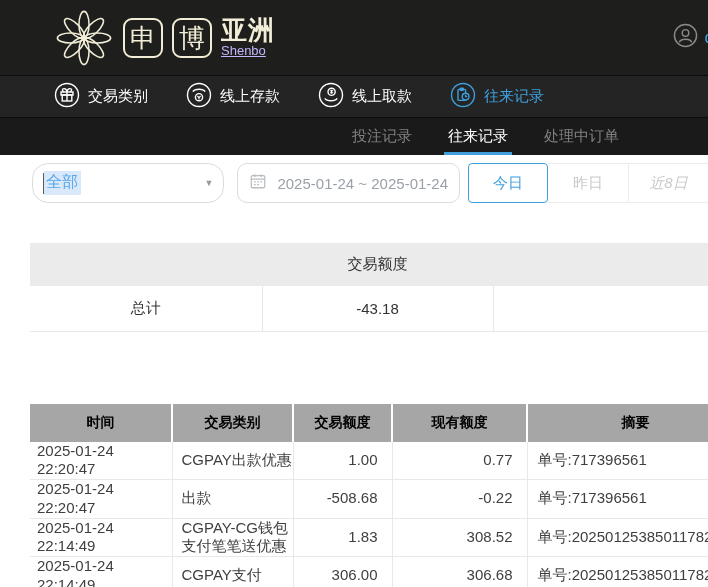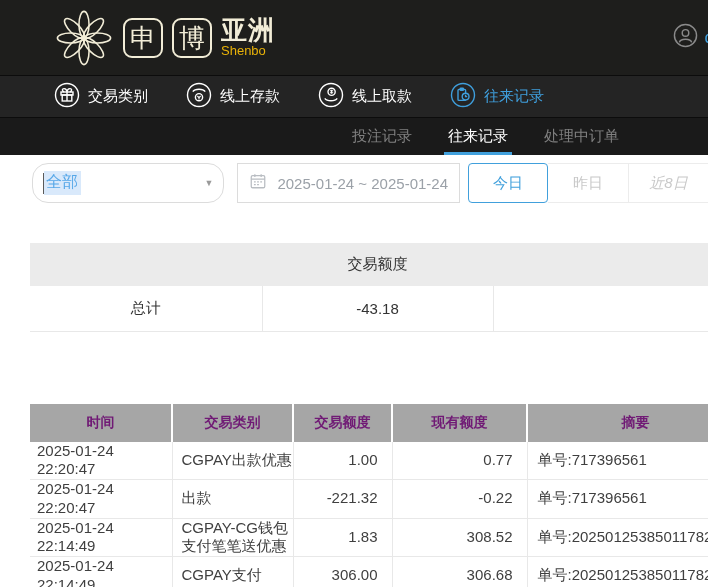--- a/index.html
+++ b/index.html
@@ -8,21 +8,21 @@
   .app { position:relative; width:708px; height:587px; overflow:hidden; background:#fff; }
 
   
   .top-header { height:75px; background:#1e1e1c; display:flex; align-items:center; }
   .logo { margin-left:54px; display:flex; align-items:center; gap:9px; color:#f2edd7; }
   .logo svg { display:block; }
   .logo-box { width:40px; height:40px; border:2px solid #f2edd7; border-radius:9px;
     display:flex; align-items:center; justify-content:center; font-size:26px; line-height:1; }
   .logo-region { display:flex; flex-direction:column; line-height:1.05; }
   .logo-region .cn { font-size:26px; font-weight:bold; letter-spacing:1px; }
-  .logo-region .en { font-size:13px; color:#eab308; }
+  .logo-region .en { font-size:13px; color:#c4b5fd;text-decoration:underline; }
   .user-chip { margin-left:auto; margin-right:-6px; display:flex; align-items:center; gap:7px; }
   .user-chip .uname { color:#3f9fdd; font-size:17px; }
   .icon-circle { color:#8a8a8a; }
 
   
   .main-nav { height:42px; background:#242424; border-top:1px solid #0c0c0c;
     display:flex; align-items:center; padding-left:54px; color:#fff; font-size:15px; }
   .nav-item { display:flex; align-items:center; gap:8px; margin-right:38px; cursor:pointer; white-space:nowrap; }
   .nav-item svg { color:#fff; }
   .nav-item.active { color:#3f9fdd; }
@@ -35,21 +35,21 @@
   .tab.active { color:#fff; }
   .tab.active::after { content:""; position:absolute; left:-4px; right:-4px; bottom:0; height:3px; background:#41a0dc; }
 
   
   .filter-row { display:flex; align-items:center; margin:8px 0 0 32px; height:40px; }
   .type-select { width:198px; height:40px; border:1px solid #dcdcdc; border-radius:16px;
     display:flex; align-items:center; padding:0 10px; background:#fff; cursor:pointer; }
   .sel-caret { width:1px; height:21px; background:#5a5a5a; }
   .sel-value { font-size:16px; color:#56a7e8; background:#d9e9fb; padding:1px 3px 2px 2px; }
   .sel-arrow { margin-left:auto; color:#9a9a9a; font-size:9px; }
-  .date-box { margin-left:13px; width:229px; height:40px; border:1px solid #dcdcdc; border-radius:0;
+  .date-box { margin-left:13px; width:229px; height:40px; border:1px solid #dcdcdc; border-radius:10px;
     display:flex; align-items:center; gap:10px; padding:0 11px; cursor:pointer; }
   .date-box .cal { color:#b9bdc2; }
   .date-value { color:#9ba1a8; font-size:15px; white-space:nowrap; }
   .quick-group { margin-left:8px; display:flex; height:40px; }
   .qbtn { width:80px; display:flex; align-items:center; justify-content:center; font-size:15px; cursor:pointer; }
   .qbtn.active { border:1px solid #41a0dc; border-radius:4px; color:#41a0dc;text-align:right; }
   .qbtn.plain { border-top:1px solid #ececec; border-bottom:1px solid #ececec; color:#c9c9c9; }
   .qbtn.plain + .qbtn.plain { border-left:1px solid #ececec;font-style:italic; }
 
   
@@ -57,21 +57,21 @@
   .summary-table { margin:40px 0 0 30px; width:713px; font-size:15px; color:#333; }
   .summary-table thead tr { height:43px; background:#ebebeb; }
   .summary-table th { font-weight:normal; text-align:center; }
   .summary-table tbody tr { height:45px; border-bottom:1px solid #e8e8e8; }
   .summary-table td { text-align:center; }
   .summary-table td.divider { border-right:1px solid #e8e8e8; }
 
   
   .records-table { margin:72px 0 0 30px; width:713px; font-size:15px; color:#3f3f3f; }
   .records-table thead tr { height:38px; background:#a6a6a6; }
-  .records-table th { color:#701a75; font-weight:bold; font-size:14px; text-align:center; border-right:2px solid #fff; }
+  .records-table th { color:#000000; font-weight:bold; font-size:14px; text-align:center; border-right:2px solid #fff; }
   .records-table th:last-child { border-right:none; }
   .records-table tbody tr { height:38px; border-bottom:1px solid #e8e8e8; }
   .records-table td { border-right:1px solid #e8e8e8; line-height:1.25; }
   .records-table td:last-child { border-right:none; }
   .td-time { padding-left:7px; }
   .td-type { padding-left:9px; }
   .td-amount, .td-balance { text-align:right; padding-right:14px; }
   .td-note { padding-left:10px; }
 </style>
 </head>
@@ -239,21 +239,21 @@
       <tr>
         <td class="td-time">2025-01-24 22:20:47</td>
         <td class="td-type">CGPAY出款优惠</td>
         <td class="td-amount">1.00</td>
         <td class="td-balance">0.77</td>
         <td class="td-note">单号:717396561</td>
       </tr>
       <tr>
         <td class="td-time">2025-01-24 22:20:47</td>
         <td class="td-type">出款</td>
-        <td class="td-amount">-221.32</td>
+        <td class="td-amount">-508.68</td>
         <td class="td-balance">-0.22</td>
         <td class="td-note">单号:717396561</td>
       </tr>
       <tr>
         <td class="td-time">2025-01-24 22:14:49</td>
         <td class="td-type">CGPAY-CG钱包支付笔笔送优惠</td>
         <td class="td-amount">1.83</td>
         <td class="td-balance">308.52</td>
         <td class="td-note">单号:202501253850117820</td>
       </tr>

